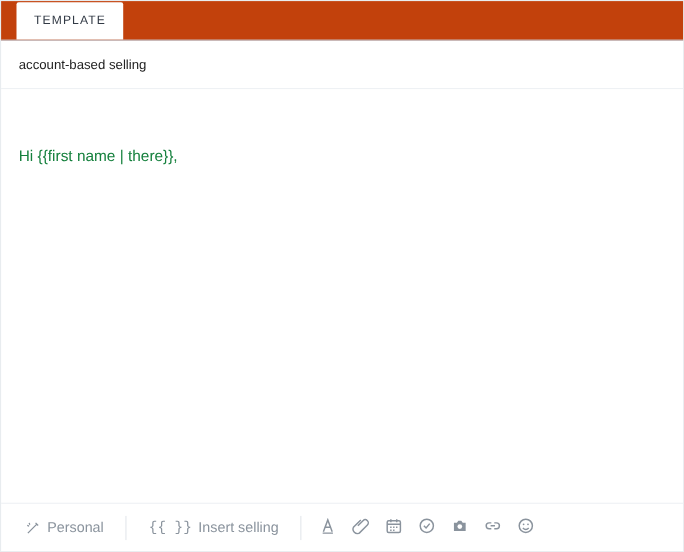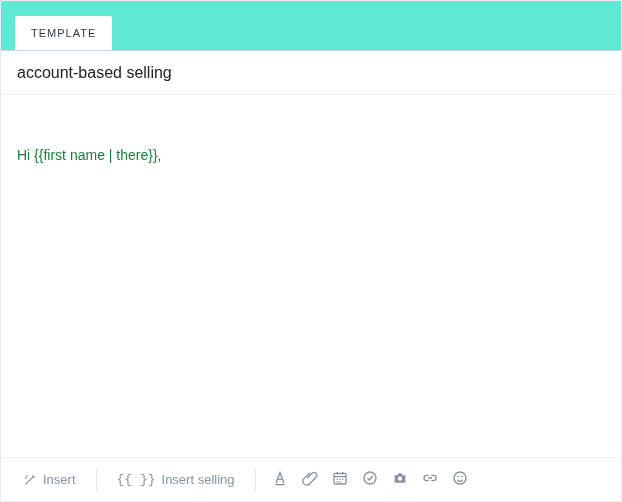--- a/index.html
+++ b/index.html
@@ -1,28 +1,28 @@
 <!DOCTYPE html>
 <html><head>
 <meta charset="utf-8">
 <style>
   * { box-sizing: border-box; margin: 0; padding: 0; }
   html, body { width: 622px; height: 502px; font-family: -apple-system, BlinkMacSystemFont, "Segoe UI", Arial, sans-serif; font-size: 13px; color: #333; background: #fff; }
   .wrap { width: 622px; height: 502px; display: flex; flex-direction: column; border: 1px solid #e8ecef; }
-  .topbar { height: 50px; background: #5eead4; display: flex; align-items: flex-start; padding: 0 0 0 14px; border-bottom: 1px solid #c7d5e3; }
+  .topbar { height: 36px; background: #c2410c; display: flex; align-items: flex-start; padding: 0 0 0 14px; border-bottom: 1px solid #c7d5e3; }
   .tabs { display: flex; height: 100%; align-items: flex-end; }
   .tab { padding: 0 16px; height: 34px; line-height: 34px; font-size: 11px; letter-spacing: 1px; color: #6b7885; font-weight: 500; cursor: pointer; }
   .tab.active { background: #ffffff; color: #323a45; border-top-left-radius: 2px; border-top-right-radius: 2px; }
   .tab.inactive { background: #c7d6e5; }
   .folder-sel { margin-left: 30px; height: 100%; display: flex; align-items: center; flex: 1; position: relative; cursor: pointer; }
   .folder-icon { width: 16px; height: 14px; display:inline-block; }
   .folder-label { margin-left: 8px; color: #222; font-size: 13px; }
   .chev { position: absolute; right: 14px; }
   .subject-row { height: 44px; display:flex; align-items:center; padding: 0 16px; border-bottom: 1px solid #eef1f4; }
-  .subject-input { border:none; outline:none; font-size:16px; color:#222; width:100%; background:transparent; }
+  .subject-input { border:none; outline:none; font-size:12px; color:#222; width:100%; background:transparent; }
   .body-area { flex:1; padding: 16px; overflow:auto; }
   .body-text { font-size:14px; color:#15803d;margin-top:36px; }
   .toolbar { height: 44px; border-top: 1px solid #eef1f4; display:flex; align-items:center; padding: 0 14px; gap: 6px; color:#9aa3ad; }
   .tbtn { display:flex; align-items:center; gap:6px; padding: 4px 8px; cursor:pointer; color:#8a939d; font-size:13px; }
   .tbtn svg { display:block; }
   .divider { width:1px; height:22px; background:#e3e7eb; margin: 0 6px; }
   .varglyph { font-family: "Courier New", monospace; font-size:13px; color:#8a939d; letter-spacing:0; }
   .icon-btn { width:24px; height:24px; display:flex; align-items:center; justify-content:center; cursor:pointer; color:#8a939d; }
 </style>
 </head>
@@ -44,21 +44,21 @@
     <div class="body-text">Hi {{first name | there}},</div>
   </div>
 
   <div class="toolbar">
     <div class="tbtn">
       <span>
         <svg width="14" height="14" viewBox="0 0 24 24">
             <path fill="none" stroke="#8a939d" stroke-width="2" d="M4 20 L18 6 M16 4 L20 8 M6 4 L7 7 M3 8 L6 9"></path>
           </svg>
       </span>
-      <span>Insert</span>
+      <span>Personal</span>
     </div>
     <div class="divider"></div>
     <div class="tbtn">
       <span class="varglyph">{{ }}</span>
       <span>Insert selling</span>
     </div>
     <div class="divider"></div>
 
     <div class="icon-btn" title="Text format">
       <span>

